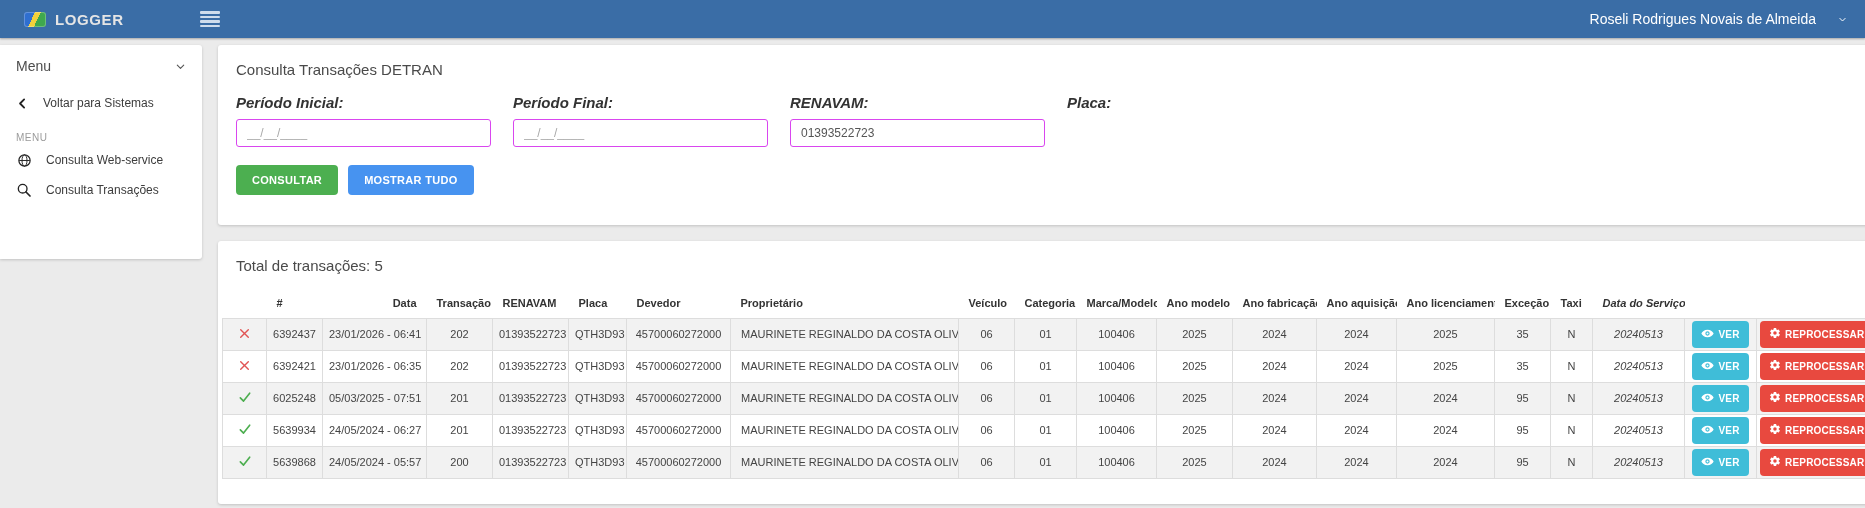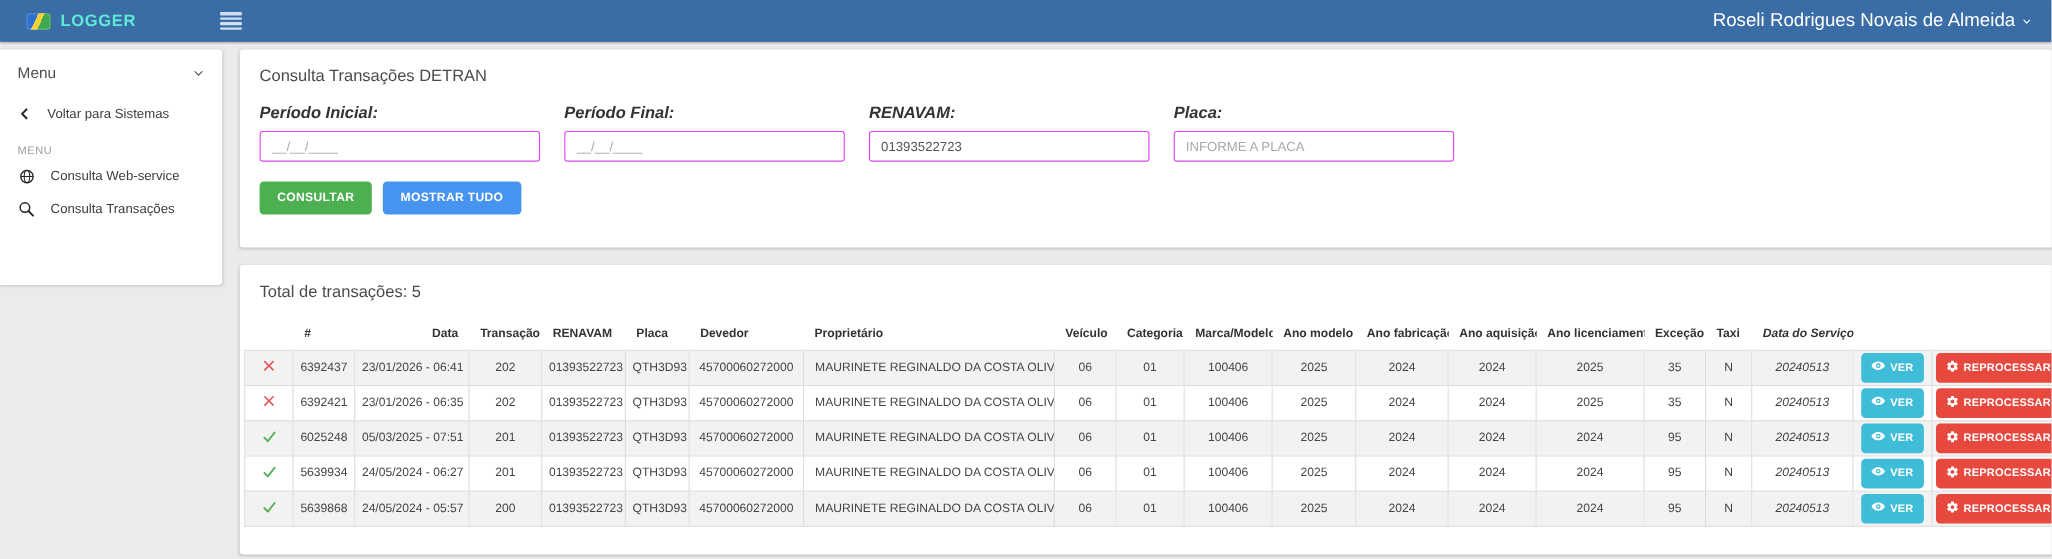--- a/index.html
+++ b/index.html
@@ -12,25 +12,25 @@
   html,body{width:1865px;height:508px;overflow:hidden;}
   body{font-family:"Liberation Sans",sans-serif;background:var(--page-bg);position:relative;}
 
   
   .topbar{height:38px;background:var(--topbar-bg);display:flex;align-items:center;
     padding:0 14px 0 24px;box-shadow:0 1px 2px rgba(0,0,0,.3);position:relative;z-index:5;}
   .brand{display:flex;align-items:center;gap:9px;}
   .flag{width:22px;height:15px;border-radius:3px;flex:none;
     background:linear-gradient(115deg,#2f6fd0 0%,#2f6fd0 38%,#f2d03c 38%,#f2d03c 58%,#3fa84e 58%,#3fa84e 100%);
     box-shadow:inset 0 0 0 1px rgba(255,255,255,.25);}
-  .brand-name{color:#5eead4;font-size:15px;font-weight:bold;letter-spacing:.6px;}
+  .brand-name{color:#e5e5e5;font-size:15px;font-weight:bold;letter-spacing:.6px;}
   .hamburger{margin-left:72px;display:flex;flex-direction:column;gap:2px;cursor:pointer;padding:4px;}
   .hamburger span{display:block;width:20px;height:2.5px;background:#cfdded;border-radius:1px;}
-  .user-menu{margin-left:auto;display:flex;align-items:center;gap:6px;color:#fff;
-    font-size:17px;cursor:pointer;padding-right:4px;}
+  .user-menu{margin-left:auto;display:flex;align-items:center;gap:22px;color:#fff;
+    font-size:14px;cursor:pointer;padding-right:4px;}
 
   
   .card{background:#fff;border-radius:3px;box-shadow:0 1px 3px rgba(0,0,0,.18);position:absolute;}
   .sidebar{left:0;top:45px;width:202px;height:214px;border-radius:0 3px 3px 0;}
   .form-card{left:218px;top:45px;width:1660px;height:180px;padding:16px 18px;}
   .table-card{left:218px;top:241px;width:1660px;height:263px;padding:16px 0 0 4px;}
 
   
   .side-menu-header{display:flex;align-items:center;justify-content:space-between;
     padding:13px 16px 10px 16px;font-size:14px;color:#4d4d4d;cursor:pointer;}
@@ -162,21 +162,20 @@
     <div class="field">
       <label>Período Final:</label>
       <input placeholder="__/__/____" value="" style="">
     </div>
     <div class="field">
       <label>RENAVAM:</label>
       <input placeholder="" value="01393522723" style="">
     </div>
     <div class="field">
       <label>Placa:</label>
-      <input placeholder="INFORME A PLACA" value="" style="">
     </div>
   </div>
   <div class="form-buttons">
     <button class="btn-consultar">CONSULTAR</button>
     <button class="btn-mostrar">MOSTRAR TUDO</button>
   </div>
 </div>
 
 <div class="card table-card">
   <div class="table-title">Total de transações: 5</div>

